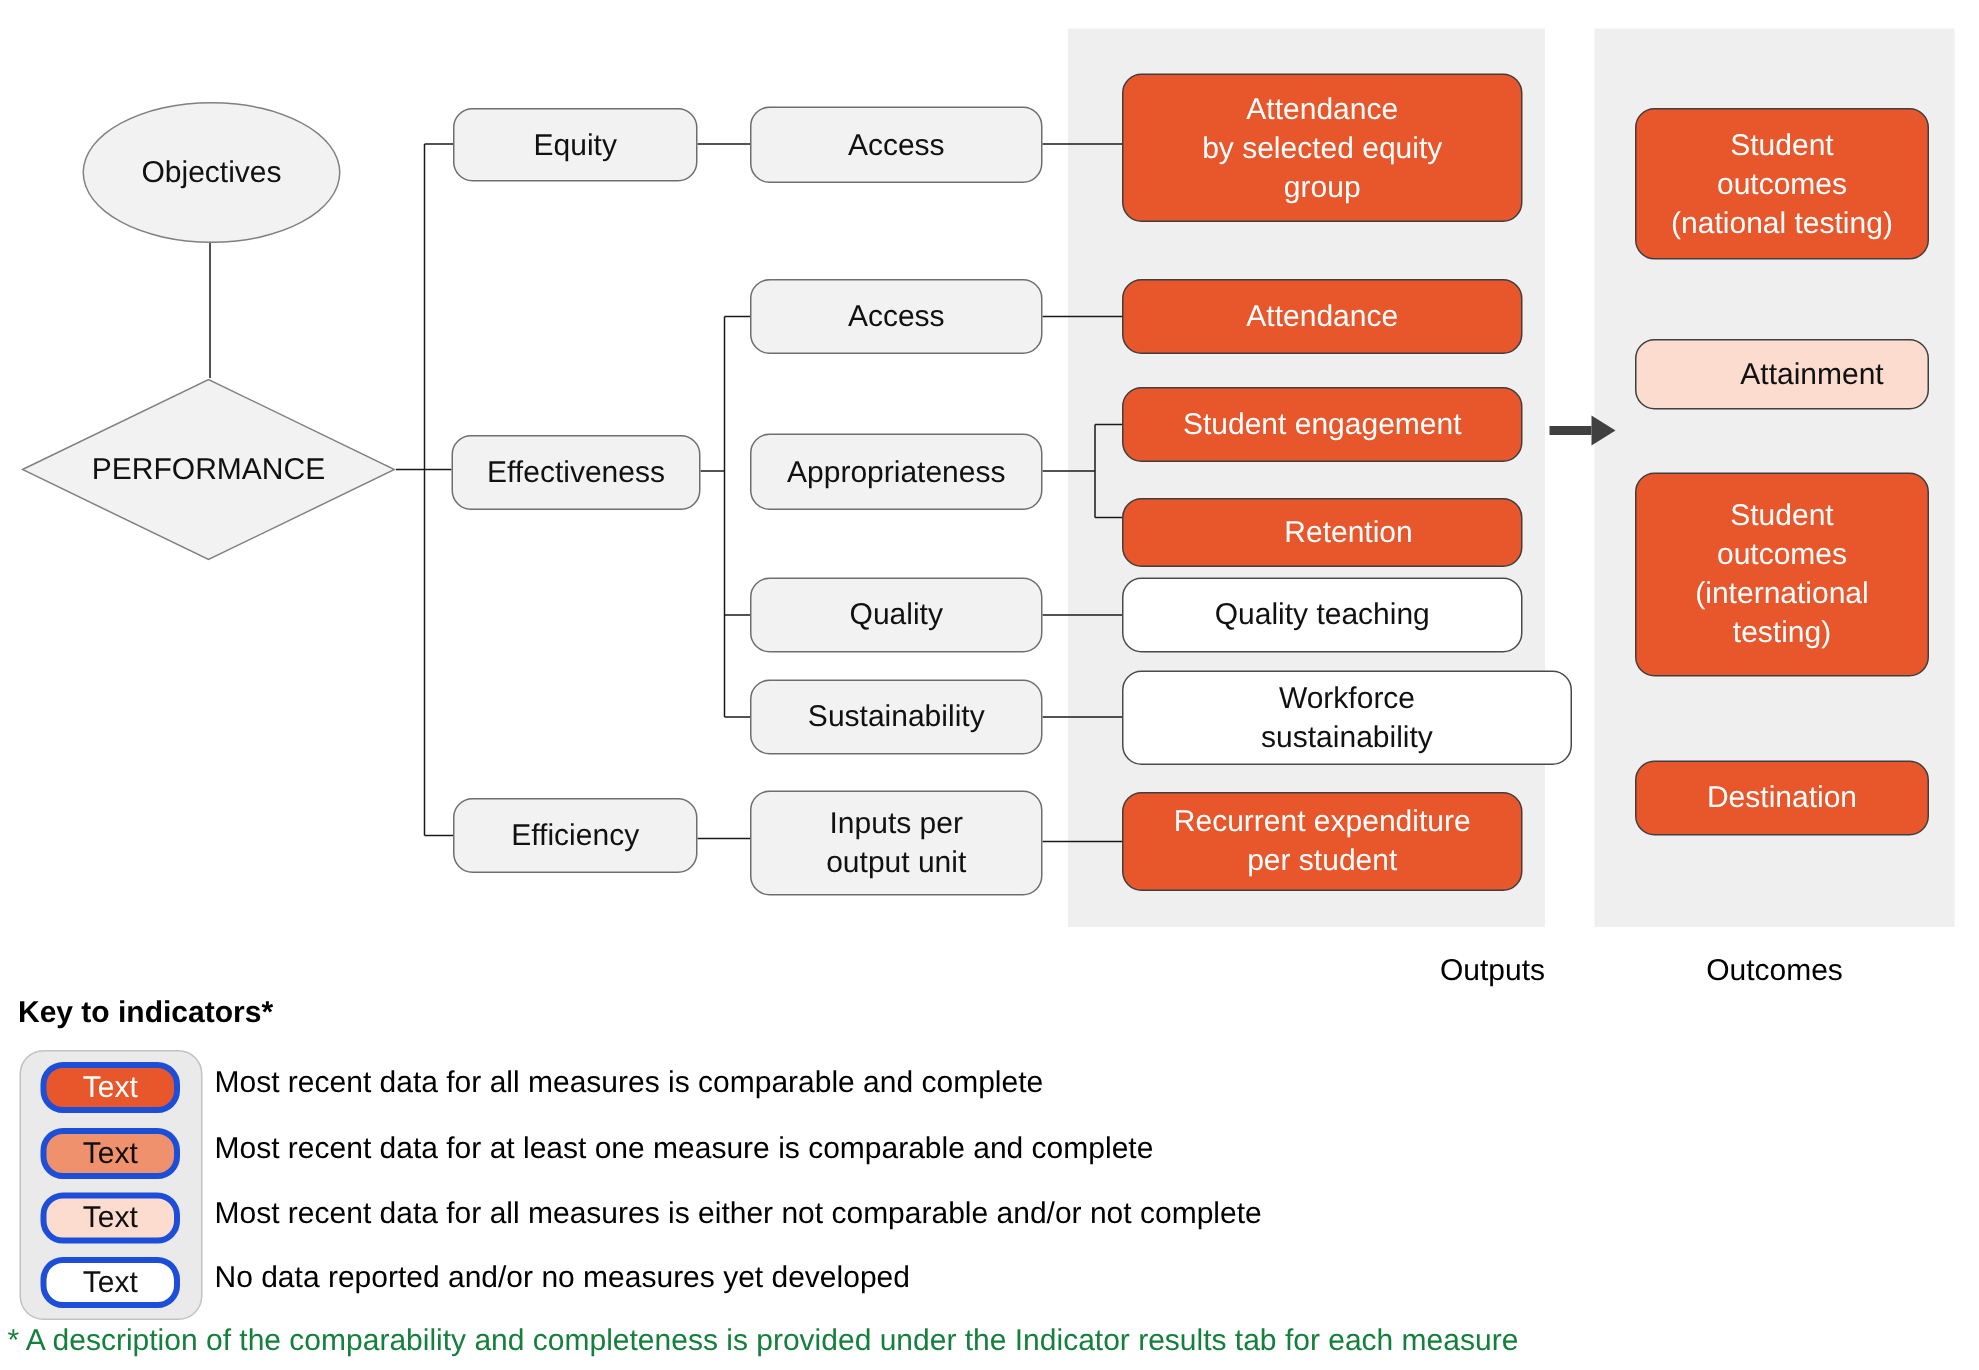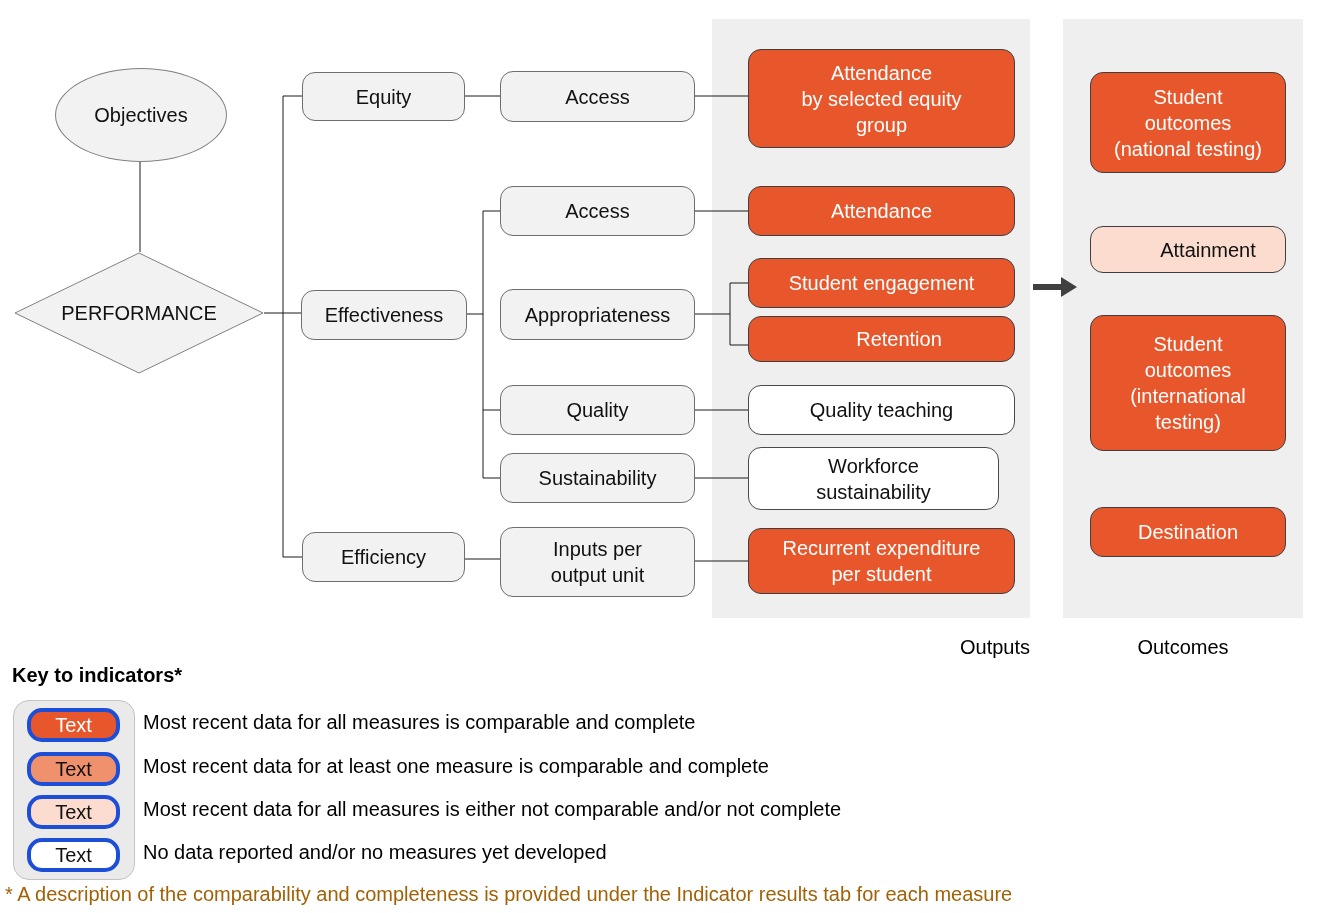--- a/index.html
+++ b/index.html
@@ -33,21 +33,21 @@
   .key-heading{position:absolute;left:12px;top:664px;font-size:20px;font-weight:bold;color:#000;}
   .key-container{
     position:absolute;left:13px;top:700px;width:120px;height:178px;
     background:#EAEAEA;border:1px solid #c2c2c2;border-radius:16px;
   }
   .key-swatch{
     position:absolute;left:27px;width:93px;height:34px;border-radius:15px;
     font-size:20px;border:4px solid #1d4ed8;
   }
   .key-desc{position:absolute;left:143px;font-size:20px;color:#000;white-space:nowrap;}
-  .footnote{position:absolute;left:5px;top:883px;font-size:20px;color:#a16207;white-space:nowrap;}
+  .footnote{position:absolute;left:5px;top:883px;font-size:20px;color:#15803d;white-space:nowrap;}
 </style>
 </head>
 <body>
 
 <div id="stage">
 
   <div class="band" style="left:712px;width:318px;"></div>
   <div class="band" style="left:1063px;width:240px;"></div>
 
   <svg class="lines" width="1319" height="913">
@@ -110,23 +110,23 @@
   <div class="box graybox" style="left:500px;top:385px;width:195px;height:50px;">Quality</div>
   <div class="box graybox" style="left:500px;top:453px;width:195px;height:50px;">Sustainability</div>
   <div class="box graybox" style="left:500px;top:527px;width:195px;height:70px;">Inputs per
 output unit</div>
 
   <div class="box orange" style="left:748px;top:49px;width:267px;height:99px;">Attendance
 by selected equity
 group</div>
   <div class="box orange" style="left:748px;top:186px;width:267px;height:50px;">Attendance</div>
   <div class="box orange" style="left:748px;top:258px;width:267px;height:50px;">Student engagement</div>
-  <div class="box orange" style="left:748px;top:316px;width:267px;height:46px;padding-left:35px;">Retention</div>
+  <div class="box orange" style="left:748px;top:332px;width:267px;height:46px;padding-left:35px;">Retention</div>
   <div class="box white-box" style="left:748px;top:385px;width:267px;height:50px;">Quality teaching</div>
-  <div class="box white-box" style="left:748px;top:447px;width:251px;height:63px;">Workforce
+  <div class="box white-box" style="left:748px;top:447px;width:300px;height:63px;">Workforce
 sustainability</div>
   <div class="box orange" style="left:748px;top:528px;width:267px;height:66px;">Recurrent expenditure
 per student</div>
 
   <div class="box orange" style="left:1090px;top:72px;width:196px;height:101px;">Student
 outcomes
 (national testing)</div>
   <div class="box pink" style="left:1090px;top:226px;width:196px;height:47px;padding-left:40px;">Attainment</div>
   <div class="box orange" style="left:1090px;top:315px;width:196px;height:136px;">Student
 outcomes

